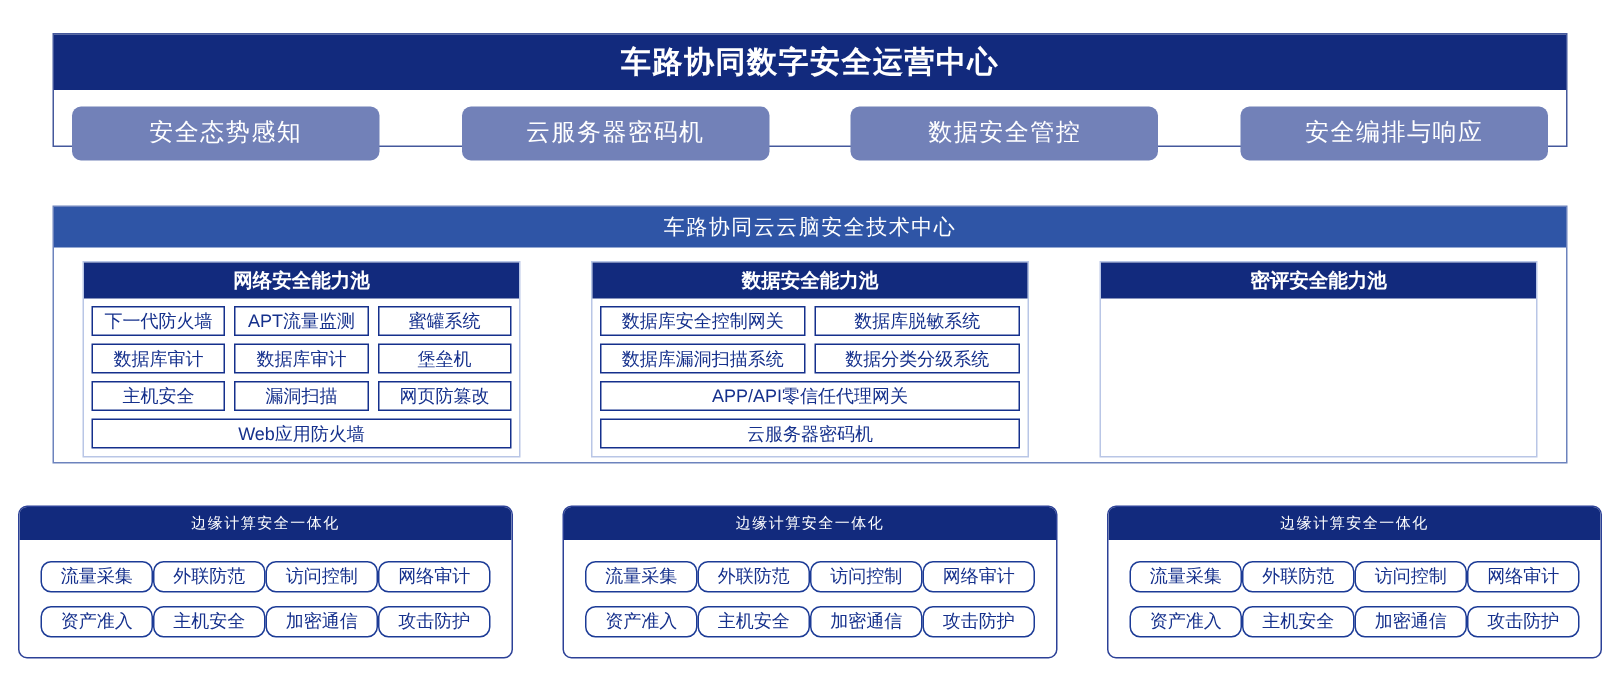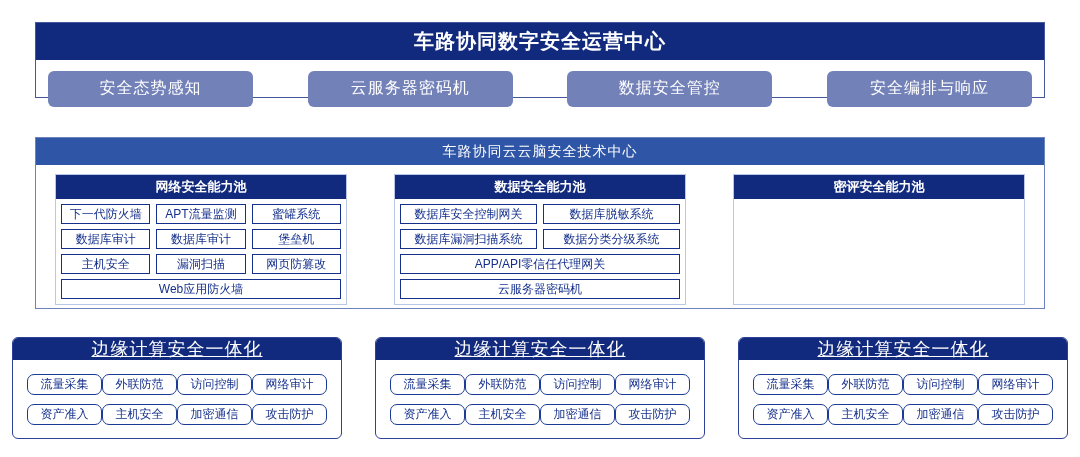--- a/index.html
+++ b/index.html
@@ -107,24 +107,23 @@
     width: 330px; height: 102px;
     border: 1.5px solid #2c4197;
     border-radius: 6px;
     background: #ffffff;
     overflow: hidden;
   }
   .edge-header {
     height: 22px;
     background: var(--dark-navy);
     color: #ffffff;
-    font-size: 18px;
-    display: flex; align-items: center; justify-content: center;
-    letter-spacing: 1px;
-    text-decoration: underline;
+    font-size: 10px;
+    display: flex; align-items: center; justify-content: center;
+    letter-spacing: 1px;
   }
   .edge-body {
     padding: 14px 14px 0 14px;
     display: flex; flex-direction: column; gap: 9px;
   }
   .edge-pill-row { display: flex; justify-content: space-between; }
   .edge-pill {
     width: 89px; height: 21px;
     border: 1.5px solid #1c3b96;
     border-radius: 7px;

